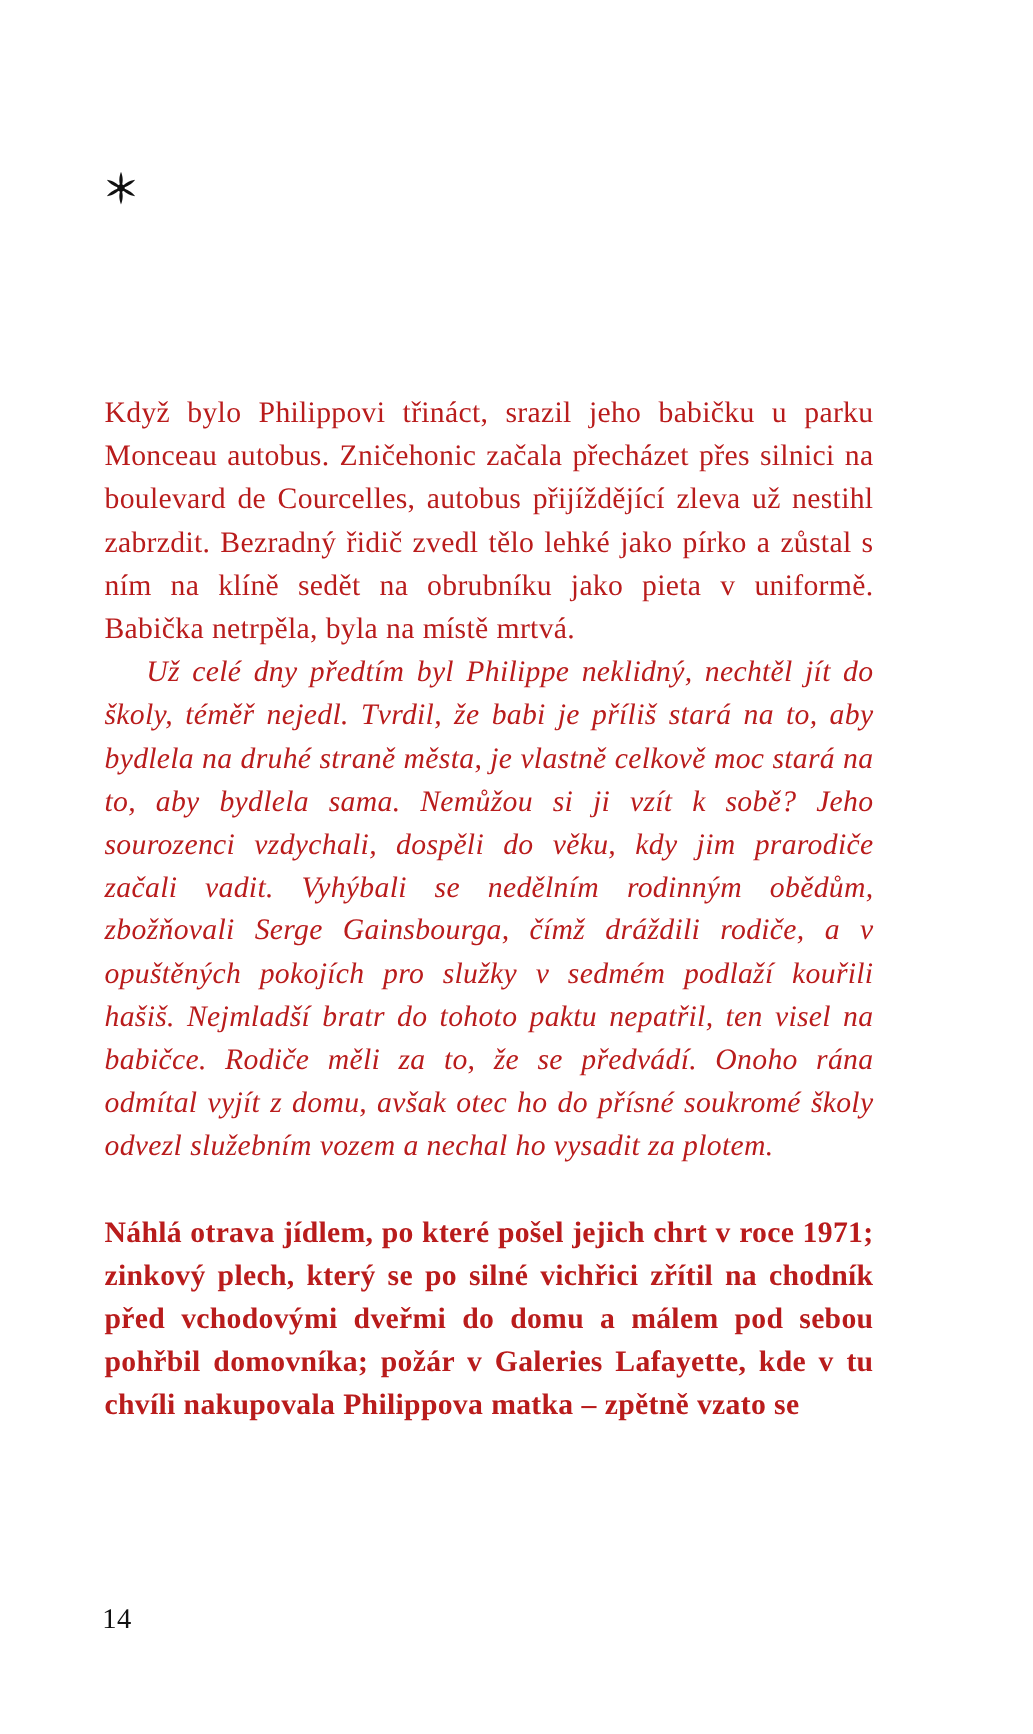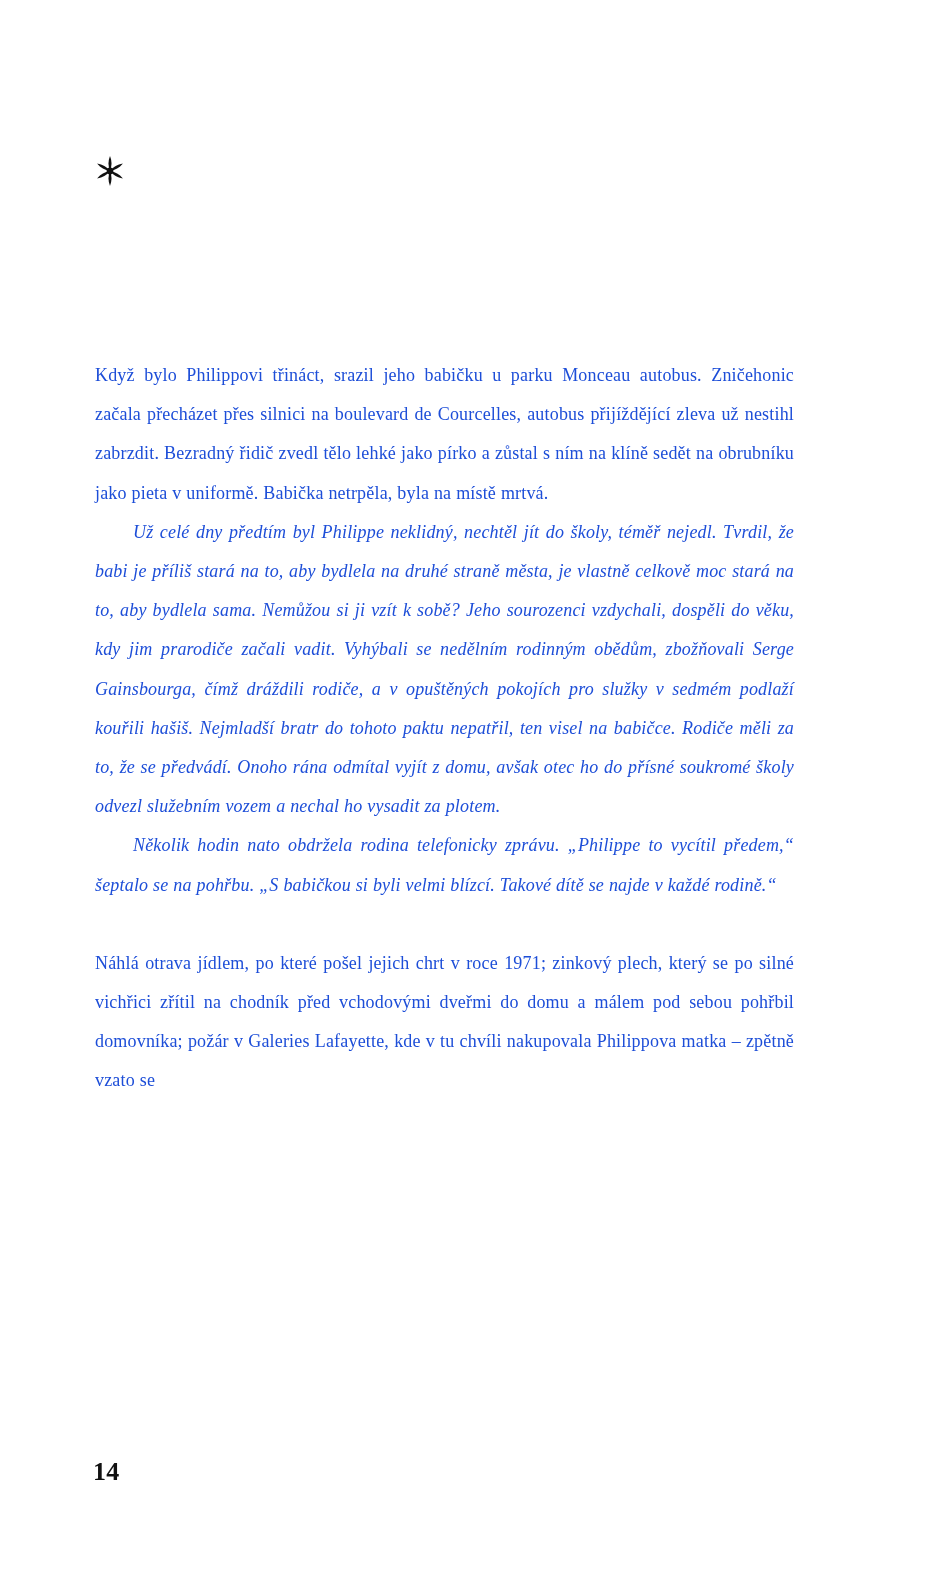--- a/index.html
+++ b/index.html
@@ -33,48 +33,49 @@
   .ornament svg { display: block; }
 
   .textblock {
     position: absolute;
     left: 95px;
     top: 356px;
     width: 699px;
   }
   .para {
     margin: 0;
-    font-size: 18px;
+    font-size: 27px;
     line-height: 39.2px;
     text-align: justify;
     text-justify: inter-word;
     hyphens: manual;
     -webkit-hyphens: manual;
-    color: #1d4ed8;
+    color: #b91c1c;
     letter-spacing: 0.01em;
     word-spacing: 0.01em;
   }
   .para.indent {
     text-indent: 38px;
     font-style: italic;
   }
   .para.gap-before {
     margin-top: 39px;
   }
   .para:last-child {
     text-align-last: left;
+    font-weight: bold;
   }
 
   .folio {
     position: absolute;
     left: 93px;
     top: 1459px;
     font-size: 26px;
     line-height: 1;
-    font-weight: bold;
+    font-weight: normal;
     color: #111111;
     letter-spacing: 0.01em;
   }
 </style>
 </head>
 <body>
 
 <div class="page">
 
   <div class="ornament">
@@ -87,19 +88,18 @@
         <path d="M12 72 C23 59 34 53 50 50 C39 63 29 69 12 72 Z"></path>
         <path d="M88 28 C77 41 66 47 50 50 C61 37 71 31 88 28 Z"></path>
         <circle cx="50" cy="50" r="10"></circle>
       </g>
     </svg>
   </div>
 
   <div class="textblock">
     <p class="para">Když bylo Philippovi třináct, srazil jeho babičku u parku Monceau autobus. Zničehonic začala přecházet přes silnici na boulevard de Courcelles, autobus přijíždějící zleva už nestihl zabrzdit. Bezradný řidič zvedl tělo lehké jako pírko a zůstal s ním na klíně sedět na obrubníku jako pieta v uniformě. Babička netrpěla, byla na místě mrtvá.</p>
     <p class="para indent">Už celé dny předtím byl Philippe neklidný, nechtěl jít do školy, téměř nejedl. Tvrdil, že babi je příliš stará na to, aby bydlela na druhé straně města, je vlastně celkově moc stará na to, aby bydlela sama. Nemůžou si ji vzít k sobě? Jeho sourozenci vzdychali, dospěli do věku, kdy jim prarodiče začali vadit. Vyhýbali se nedělním rodinným obědům, zbožňovali Serge Gainsbourga, čímž dráždili rodiče, a v opuštěných pokojích pro služky v sedmém podlaží kouřili hašiš. Nejmladší bratr do tohoto paktu nepatřil, ten visel na babičce. Rodiče měli za to, že se předvádí. Onoho rána odmítal vyjít z domu, avšak otec ho do přísné soukromé školy odvezl služebním vozem a nechal ho vysadit za plotem.</p>
-    <p class="para indent">Několik hodin nato obdržela rodina telefonicky zprávu. „Philippe to vycítil předem,“ šeptalo se na pohřbu. „S babičkou si byli velmi blízcí. Takové dítě se najde v každé rodině.“</p>
     <p class="para gap-before">Náhlá otrava jídlem, po které pošel jejich chrt v roce 1971; zinkový plech, který se po silné vichřici zřítil na chodník před vchodovými dveřmi do domu a málem pod sebou pohřbil domovníka; požár v Galeries Lafayette, kde v tu chvíli nakupovala Philippova matka – zpětně vzato se</p>
   </div>
 
   <div class="folio">14</div>
 
 </div>
 
 </body></html>

